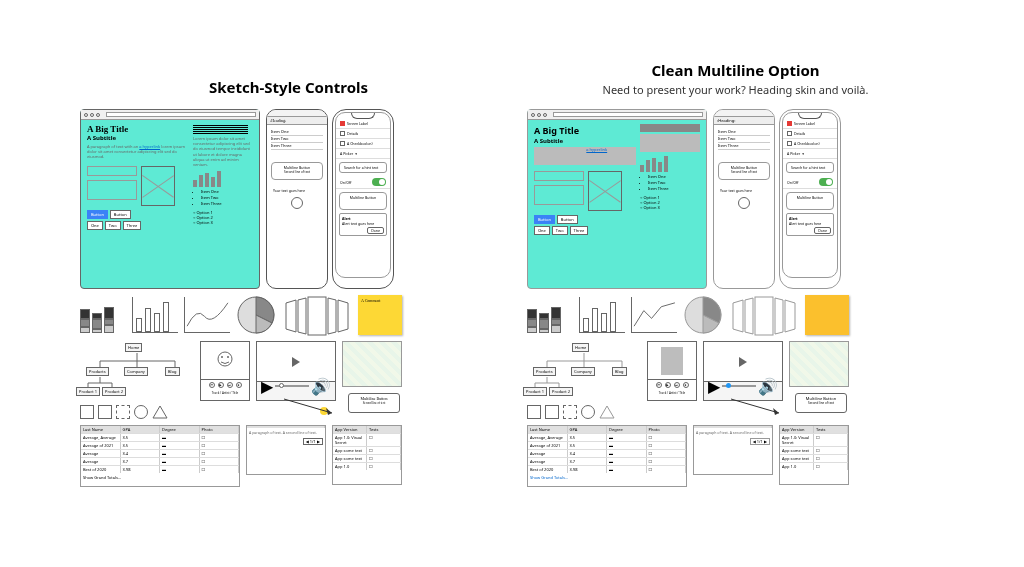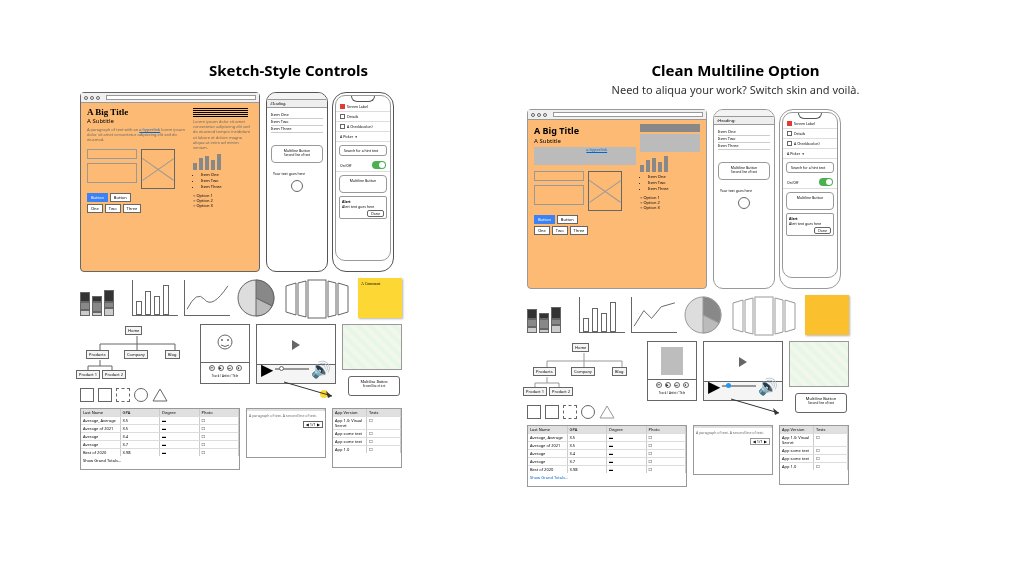--- a/index.html
+++ b/index.html
@@ -1,35 +1,35 @@
 <!DOCTYPE html>
 <html><head>
 <meta charset="utf-8">
 <style>
   * { box-sizing: border-box; margin: 0; padding: 0; }
   body { font-family: system-ui, -apple-system, sans-serif; background: #fff; width: 1024px; height: 567px; overflow: hidden; }
-  .page { display: flex; gap: 30px; padding: 60px 80px 20px; }
+  .page { display: flex; gap: 30px; padding: 60px 80px 20px; align-items: flex-end; }
   .column { flex: 1; }
   .heading { text-align: center; margin-bottom: 4px; }
   .heading h2 { font-size: 15px; font-weight: 700; color: #000; }
   .heading p { font-size: 11px; color: #333; margin-top: 2px; }
 
   .canvas { position: relative; height: 430px; }
   .canvas > * { position: absolute; }
 
   
-  .browser { border: 1px solid #666; border-radius: 4px; background: #fdba74; width: 180px; height: 180px; left: 0; top: 8px; font-size: 5px; }
+  .browser { border: 1px solid #666; border-radius: 4px; background: #5eead4; width: 180px; height: 180px; left: 0; top: 8px; font-size: 5px; }
   .browser .titlebar { height: 10px; border-bottom: 1px solid #999; display: flex; align-items: center; padding: 0 3px; gap: 2px; background: #f0f0f0; }
   .browser .titlebar .dot { width: 4px; height: 4px; border: 0.5px solid #666; border-radius: 50%; }
   .browser .titlebar .addr { flex: 1; height: 5px; border: 0.5px solid #999; margin-left: 4px; background: #fff; }
   .browser .body { padding: 4px 6px; display: flex; gap: 4px; }
   .browser .left { flex: 1; }
   .browser .right { width: 60px; }
   .browser h3 { font-size: 9px; font-weight: 700; }
-  .browser h4 { font-size: 6px; font-weight: 400; margin-bottom: 2px; }
+  .browser h4 { font-size: 6px; font-weight: 700; margin-bottom: 2px; }
   .browser .para { font-size: 4px; color: #666; line-height: 1.3; margin: 2px 0; }
   .browser .link { color: #06c; text-decoration: underline; }
   .browser .imgbox { width: 34px; height: 40px; border: 1px solid #666; position: relative; margin-top: 4px; }
   .browser .imgbox::before, .browser .imgbox::after { content:''; position:absolute; width:120%; height:0.5px; background:#999; top:50%; left:-10%; }
   .browser .imgbox::before { transform: rotate(35deg); }
   .browser .imgbox::after { transform: rotate(-35deg); }
   .browser .controls { display: flex; gap: 2px; margin-top: 4px; }
   .browser .btn { border: 1px solid #666; padding: 1px 3px; font-size: 4px; background: #fff; }
   .browser .btn.blue { background: #3b82f6; color: #fff; border-color: #3b82f6; }
   .browser .list { font-size: 4px; line-height: 1.5; margin: 2px 0; }
@@ -424,21 +424,21 @@
             <span>App 1.0</span>
             <span>☐</span>
           </div>
       </div>
     </div>
   </div>
 
   <div class="column clean">
     <div class="heading">
       <h2>Clean Multiline Option</h2>
-      <p>Need to aliqua your work? Switch skin and voilà.</p>
+      <p>Need to present your work? Heading skin and voilà.</p>
     </div>
     <div class="canvas">
       <div class="browser">
         <div class="titlebar">
           <span class="dot"></span>
           <span class="dot"></span>
           <span class="dot"></span>
           <span class="addr"></span>
         </div>
         <div class="body">

